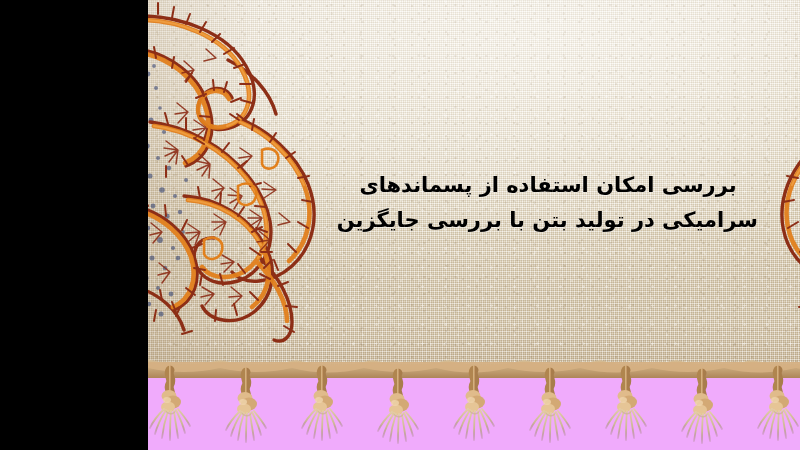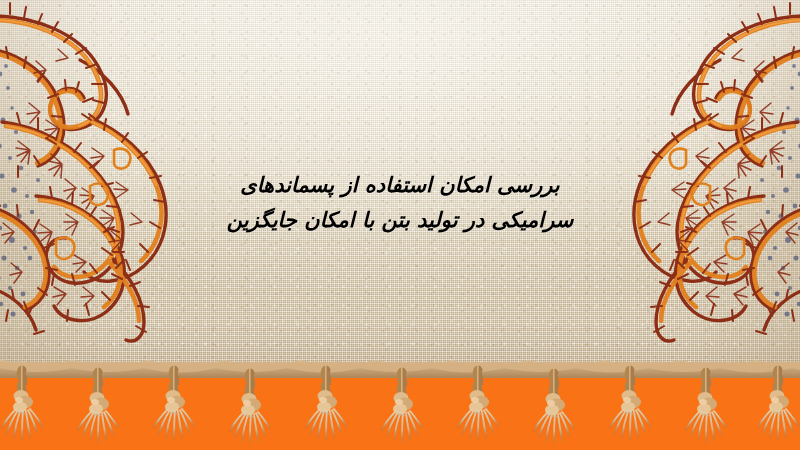--- a/index.html
+++ b/index.html
@@ -7,24 +7,23 @@
 
   html, body {
     width:800px; height:450px;
     background:#000;
     font-family:"DejaVu Sans", sans-serif;
     overflow:hidden;
   }
 
   #stage {
     position:relative;
-    width:800px; height:450px;
-    background:#f97316;
+    width:652px; height:450px;
+    background:#f0abfc;
     overflow:hidden;
-    font-style:italic;
   }
 
   
   #fabric {
     position:absolute;
     left:0; top:0;
     width:800px; height:378px;
     background:
       linear-gradient(to bottom,
         rgba(255,252,244,0.55) 0%,
@@ -374,21 +373,21 @@
         <g fill="none" stroke="#e2801f" stroke-width="2.6" stroke-linecap="round">
           <path d="M96 186 C 106 180, 116 186, 114 196 C 112 206, 100 208, 96 200 Z"></path>
           <path d="M62 240 C 72 234, 82 240, 80 250 C 78 260, 66 262, 62 254 Z"></path>
           <path d="M120 150 C 130 146, 138 152, 136 161 C 134 170, 123 171, 120 164 Z"></path>
         </g>
       </g>
     </svg>
 
     <div id="title-block">
       <span class="line">بررسی امکان استفاده از پسماندهای</span>
-      <span class="line">سرامیکی در تولید بتن با امکان جایگزین</span>
+      <span class="line">سرامیکی در تولید بتن با بررسی جایگزین</span>
     </div>
 
     <svg id="hem" viewBox="0 0 808 26" preserveAspectRatio="none">
       <defs>
         <linearGradient id="hemG" x1="0" y1="0" x2="0" y2="1">
           <stop offset="0%" stop-color="#d9c49e"></stop>
           <stop offset="45%" stop-color="#c9a87c"></stop>
           <stop offset="100%" stop-color="#a87f52"></stop>
         </linearGradient>
       </defs>

